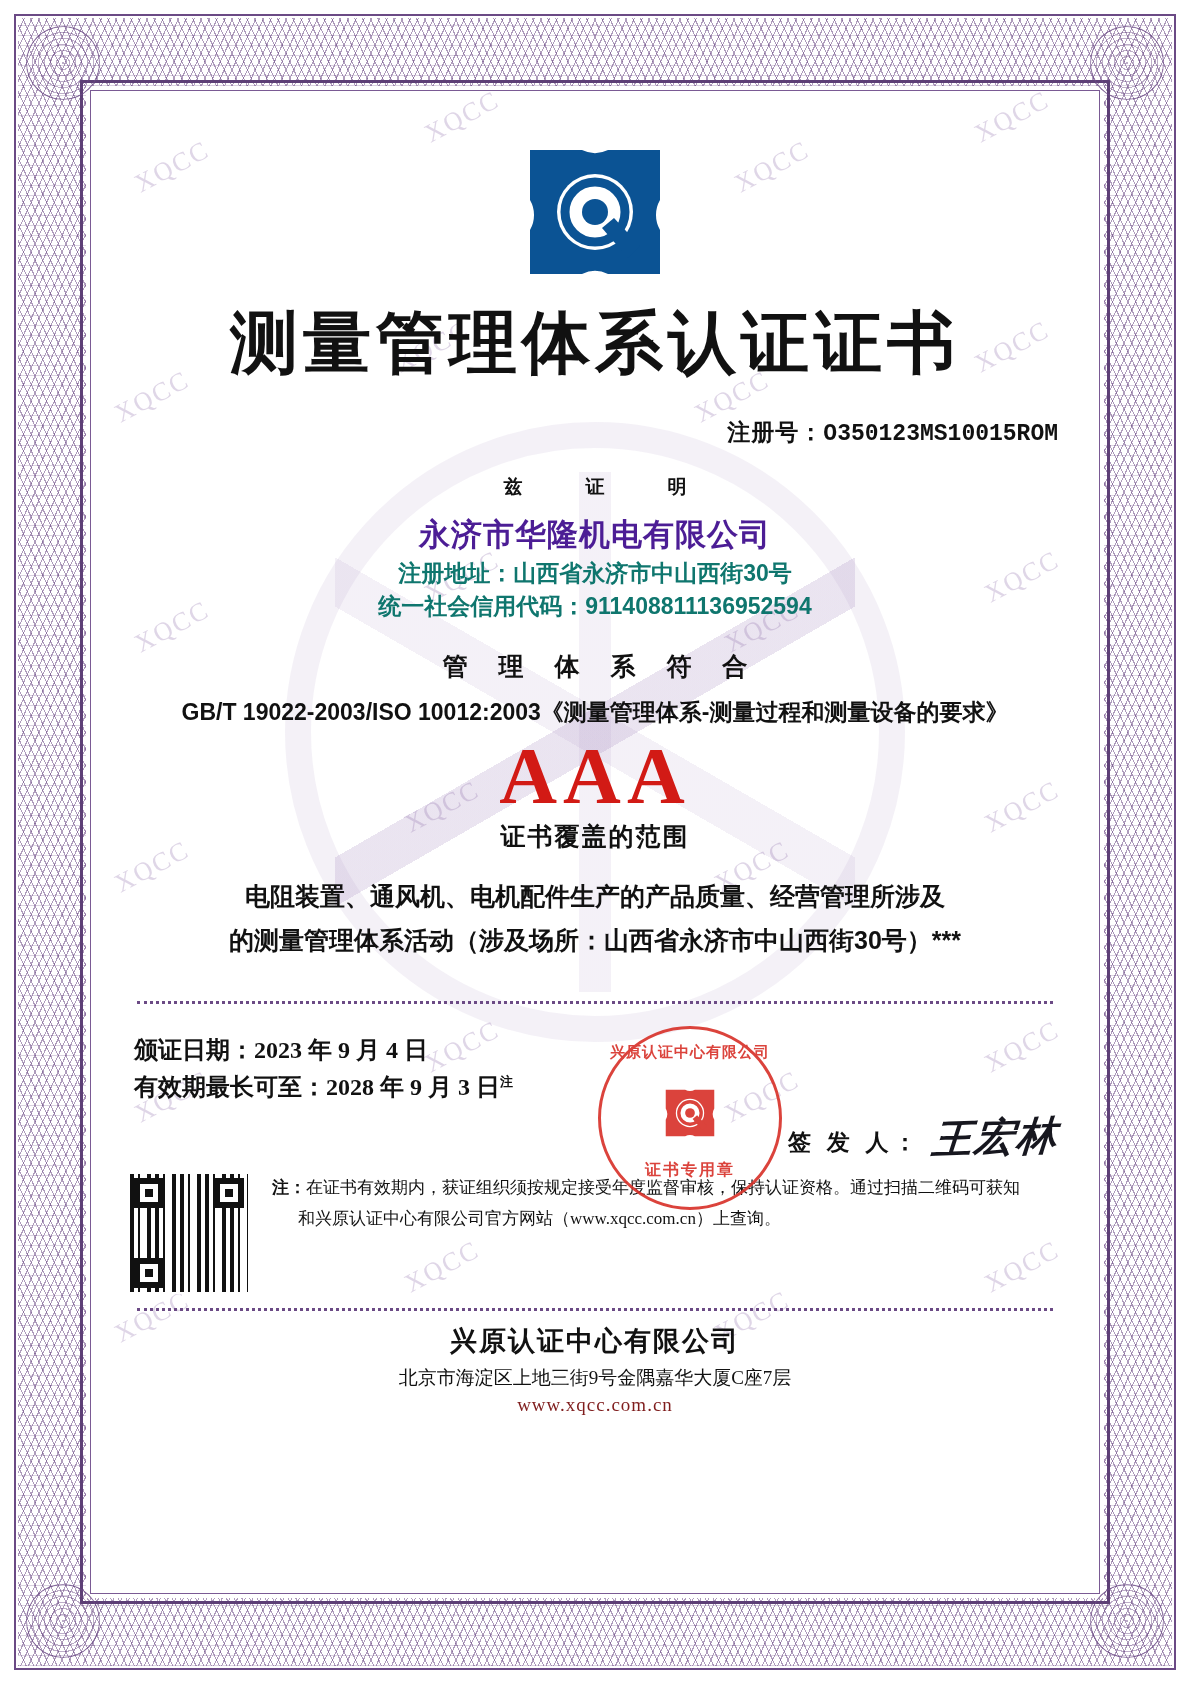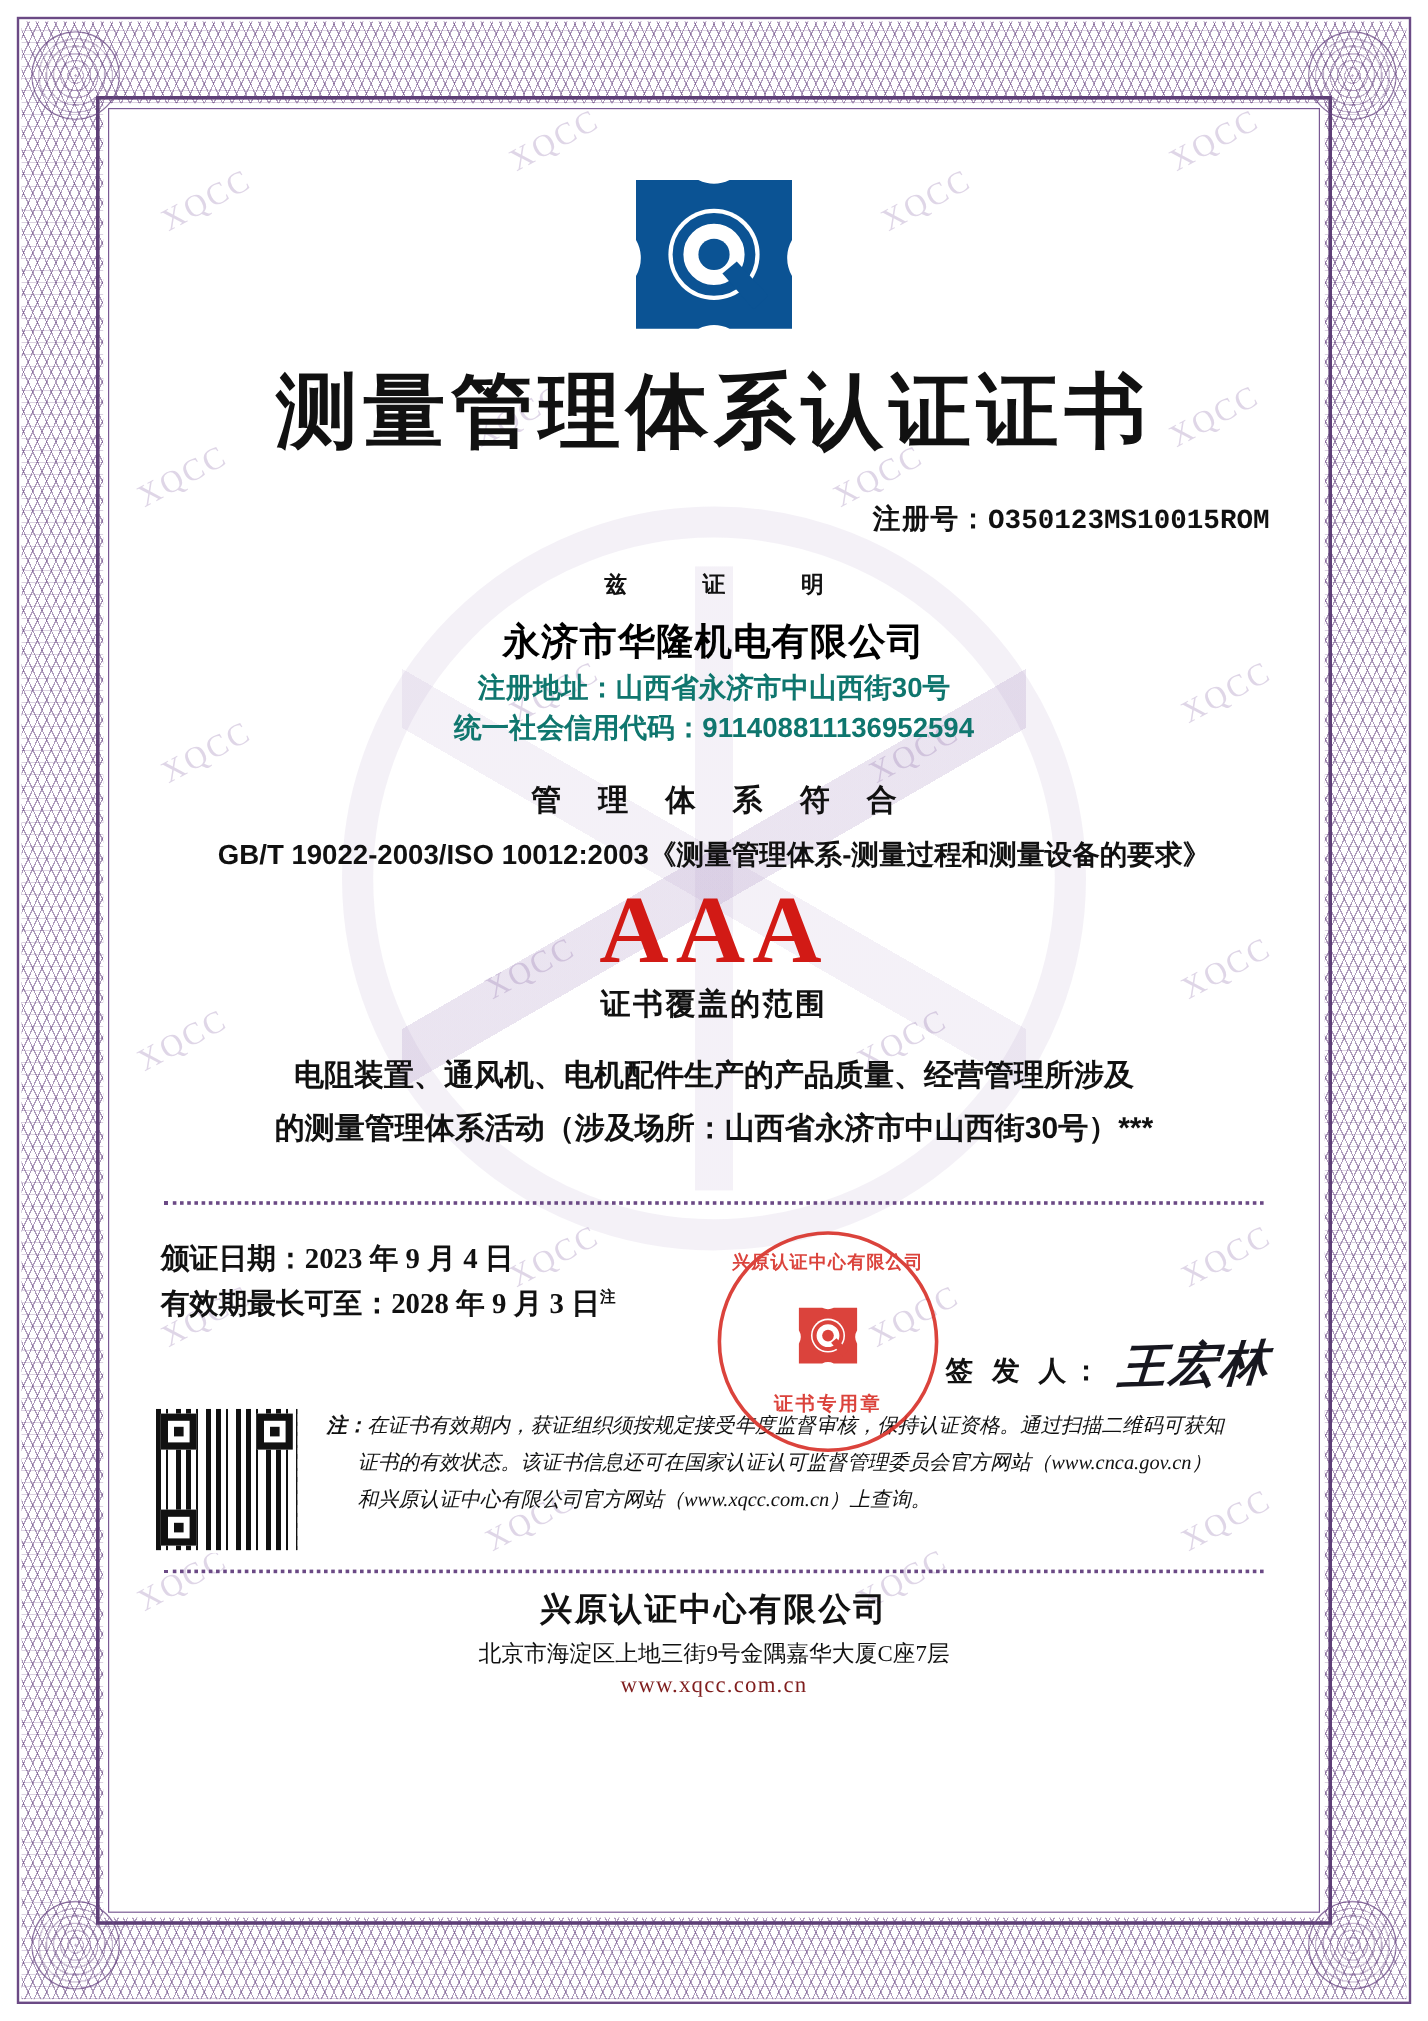--- a/index.html
+++ b/index.html
@@ -174,21 +174,21 @@
     letter-spacing: 22px;
     padding-left: 22px;
     color: #111111;
   }
 
   .company-name {
     margin-top: 14px;
     font-size: 31px;
     font-weight: bold;
     letter-spacing: 1px;
-    color: #000000;
+    color: #4c1d95;
   }
 
   .info-line {
     margin-top: 2px;
     font-size: 23px;
     font-weight: bold;
     color: #0f766e;
   }
 
   .conform {
@@ -363,21 +363,20 @@
   }
   .qr-eye.tl { left: 4px; top: 4px; }
   .qr-eye.tr { right: 4px; top: 4px; }
   .qr-eye.bl { left: 4px; bottom: 4px; }
 
   .note-text {
     font-size: 17px;
     line-height: 1.85;
     color: #111111;
     font-family: "Liberation Serif", serif;
-    font-style: italic;
   }
   .note-text .note-label { font-weight: bold; }
 
   .dotted-sep-2 {
     margin: 14px auto 0 auto;
     width: 98%;
     border-top: 3px dotted #6b4a85;
     height: 0;
   }
 
@@ -524,21 +523,20 @@
     <div class="note-block">
       <div class="qr">
         <span class="qr-eye tl"></span>
         <span class="qr-eye tr"></span>
         <span class="qr-eye bl"></span>
       </div>
       <div class="note-text">
         <div>
           <span class="note-label">注：</span><span>在证书有效期内，获证组织须按规定接受年度监督审核，保持认证资格。通过扫描二维码可获知</span>
         </div>
-        <div style="padding-left:26px;">证书的有效状态。该证书信息还可在国家认证认可监督管理委员会官方网站（www.cnca.gov.cn）</div>
         <div style="padding-left:26px;">和兴原认证中心有限公司官方网站（www.xqcc.com.cn）上查询。</div>
       </div>
     </div>
 
     <div class="dotted-sep-2"></div>
 
     <div class="footer">
       <div class="footer-org">兴原认证中心有限公司</div>
       <div class="footer-addr">北京市海淀区上地三街9号金隅嘉华大厦C座7层</div>
       <div class="footer-url">www.xqcc.com.cn</div>

